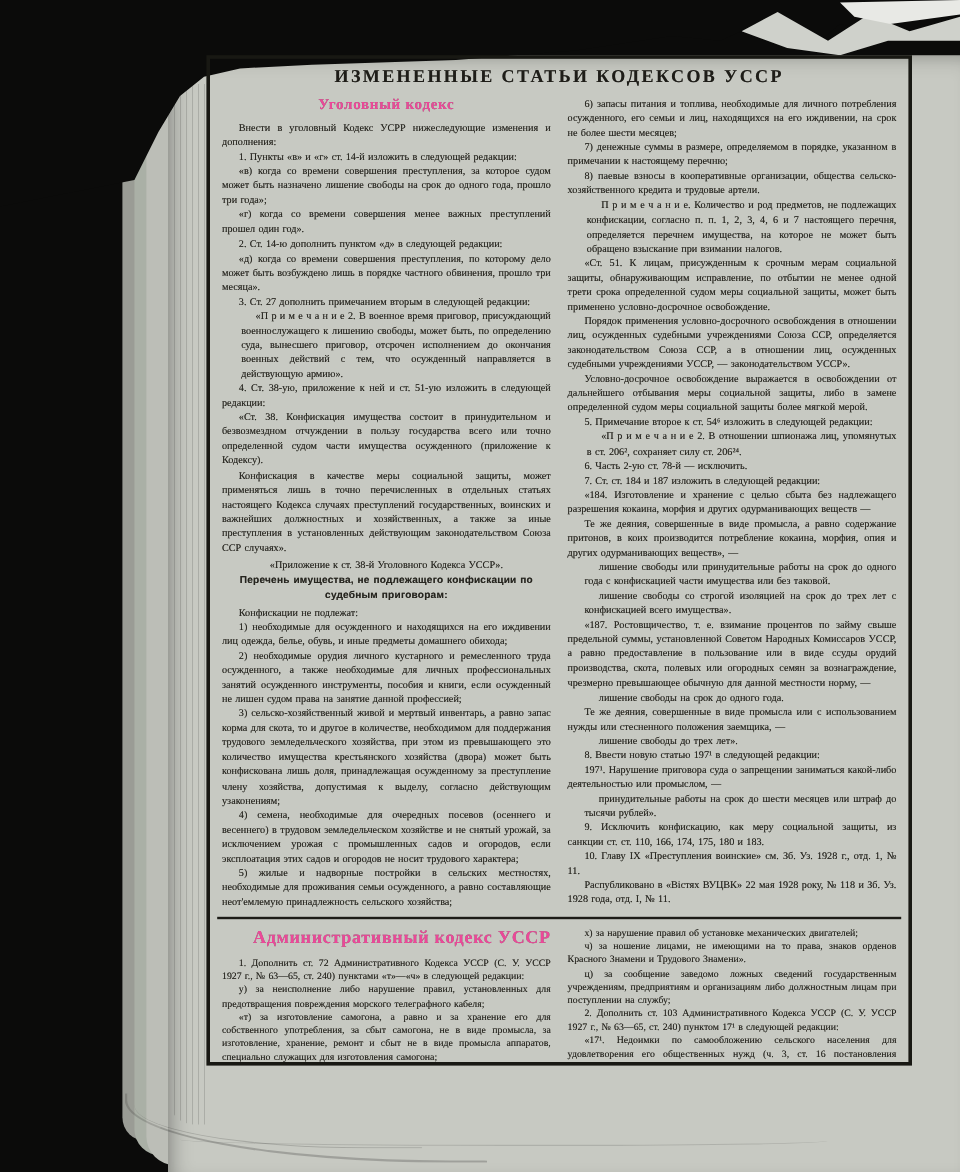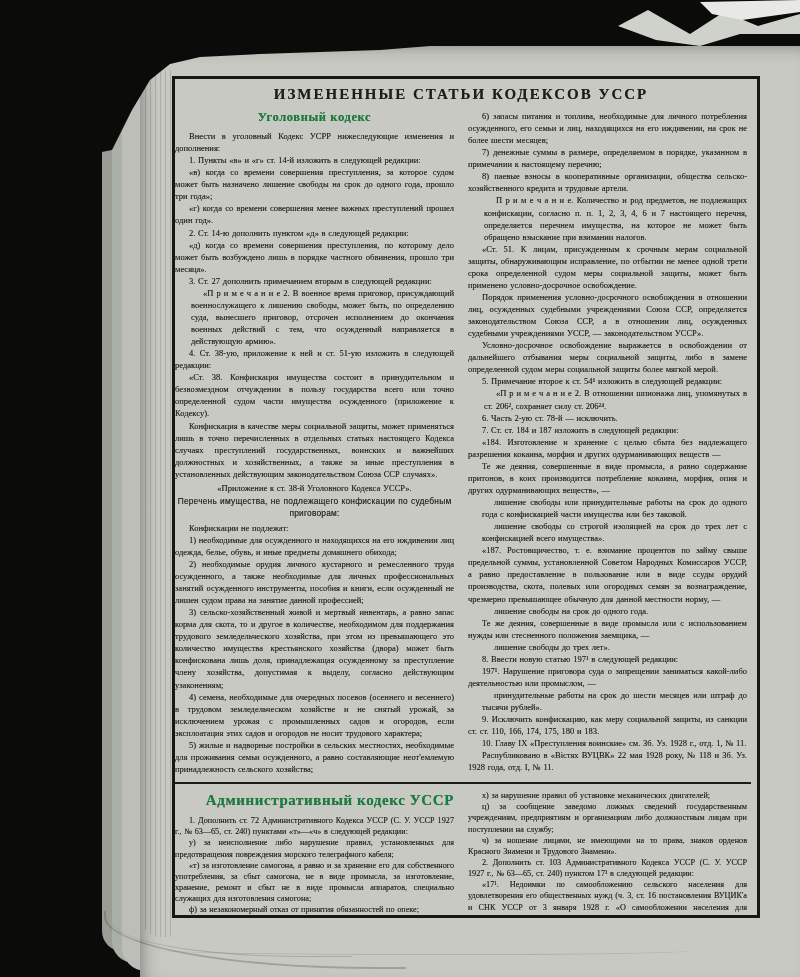--- a/index.html
+++ b/index.html
@@ -30,44 +30,44 @@
     border-bottom:1px solid rgba(0,0,0,.12);border-radius:0 0 40% 50%;}
   .torn-black{position:absolute;left:0;top:0;width:800px;height:180px;background:var(--bg);
     clip-path:polygon(0 0,800px 0,800px 6px,760px 10px,745px 30px,700px 20px,672px 44px,640px 16px,600px 34px,560px 30px,480px 42px,380px 50px,260px 54px,200px 57px,170px 64px,150px 80px,132px 110px,112px 150px,0 172px);}
   .shred-1{position:absolute;left:0;top:0;width:800px;height:60px;background:#cfd1cb;
     clip-path:polygon(618px 26px,648px 10px,690px 34px,724px 12px,758px 26px,800px 14px,800px 34px,740px 34px,700px 46px,656px 40px);}
   .shred-2{position:absolute;left:0;top:0;width:800px;height:30px;background:#e8e9e5;
     clip-path:polygon(700px 2px,800px 0,800px 12px,742px 20px,712px 14px);}
 
   
   .page-frame{
-    position:absolute;left:172px;top:76px;width:588px;height:842px;
+    position:absolute;left:172px;top:46px;width:588px;height:842px;
     border:3px solid #181813;box-sizing:border-box;
-    padding:4px 10px 6px 0;overflow:hidden;color:var(--ink);
+    padding:4px 10px 6px 10px;overflow:hidden;color:var(--ink);
     text-shadow:0 0 .5px rgba(38,37,31,.55);
   }
   h1.doc-title{
     margin:3px 0 7px 0;text-align:center;
     font-size:15px;font-weight:bold;letter-spacing:2px;color:#1e1d18;
   }
   h2.sec-heading{
     margin:0 0 5px 0;text-align:center;
-    font-size:12.5px;font-weight:bold;letter-spacing:.6px;color:#15803d;
+    font-size:12.5px;font-weight:bold;letter-spacing:.6px;color:#ec4899;
   }
   .cols{display:flex;gap:14px;}
   .col{flex:1 1 0;min-width:0;}
   .para{
     margin:0;font-size:8.5px;line-height:1.42;text-align:justify;
     word-spacing:.6px;
   }
   .para.p{text-indent:14px;}
   .para.note{margin-left:16px;text-indent:12px;}
   .para.center{text-align:center;text-indent:0;margin:2px 0;}
   .para.bold-center{
-    text-align:center;text-indent:0;font-weight:normal;margin:2px 0;
+    text-align:center;text-indent:0;font-weight:bold;margin:2px 0;
     font-family:"Liberation Sans", sans-serif;font-size:8.4px;letter-spacing:.2px;
   }
   .para.sanction{margin-left:14px;text-indent:12px;}
   .rule{border:0;border-top:2px solid #1c1b16;margin:7px -4px 6px -4px;}
   .sec-admin .para{font-size:8.2px;line-height:1.36;}
   .sec-admin h2.sec-heading{font-size:15px;margin:2px 0 6px 0;text-align:right;}
 </style>
 </head>
 <body>
 
@@ -156,22 +156,22 @@
           <div>
               <p class="para p">1. Дополнить ст. 72 Административного Кодекса УССР (С. У. УССР 1927 г., № 63—65, ст. 240) пунктами «т»—«ч» в следующей редакции:</p>
               <p class="para p">у) за неисполнение либо нарушение правил, установленных для предотвращения повреждения морского телеграфного кабеля;</p>
               <p class="para p">«т) за изготовление самогона, а равно и за хранение его для собственного употребления, за сбыт самогона, не в виде промысла, за изготовление, хранение, ремонт и сбыт не в виде промысла аппаратов, специально служащих для изготовления самогона;</p>
               <p class="para p">ф) за незакономерный отказ от принятия обязанностей по опеке;</p>
             </div>
         </div>
         <div class="col">
           <div>
               <p class="para p">х) за нарушение правил об установке механических двигателей;</p>
+              <p class="para p">ч) за ношение лицами, не имеющими на то права, знаков орденов Красного Знамени и Трудового Знамени».</p>
               <p class="para p">ц) за сообщение заведомо ложных сведений государственным учреждениям, предприятиям и организациям либо должностным лицам при поступлении на службу;</p>
-              <p class="para p">ч) за ношение лицами, не имеющими на то права, знаков орденов Красного Знамени и Трудового Знамени».</p>
               <p class="para p">2. Дополнить ст. 103 Административного Кодекса УССР (С. У. УССР 1927 г., № 63—65, ст. 240) пунктом 17¹ в следующей редакции:</p>
               <p class="para p">«17¹. Недоимки по самообложению сельского населения для удовлетворения его общественных нужд (ч. 3, ст. 16 постановления ВУЦИК'а и СНК УССР от 3 января 1928 г. «О самообложении населения для удовлетворения его общественных нужд» — С. У. УССР 1928 г., № 1, ст. 1)».</p>
             </div>
         </div>
       </div>
     </section>
 
   </div>
 </div>
 

